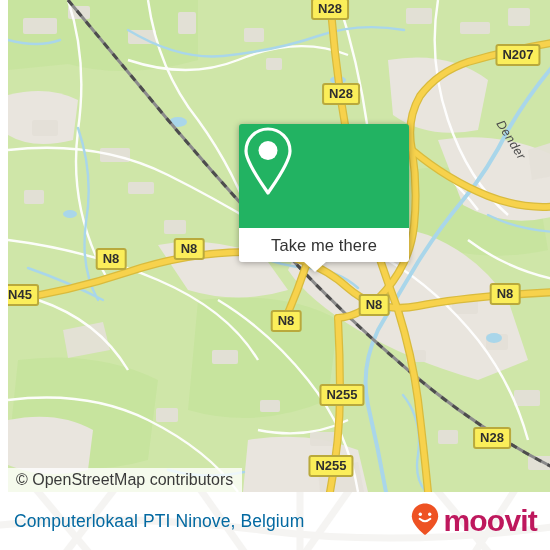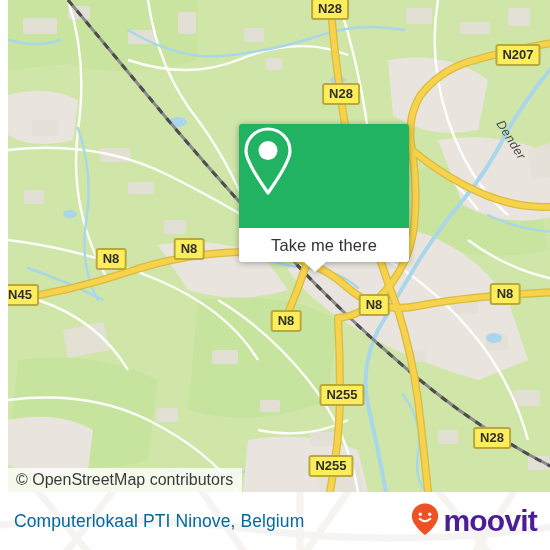--- a/index.html
+++ b/index.html
@@ -37,21 +37,21 @@
   
   #bottombar{position:absolute;left:0;top:492px;width:550px;height:58px;
       background:#fff;overflow:hidden;z-index:60;}
   #bottombar-watermark{position:absolute;left:0;top:0;width:550px;height:58px;
       opacity:.5;}
   #place-title{position:absolute;left:14px;top:0;height:58px;
       display:flex;align-items:center;color:#0369a1;
       font-size:17.5px;letter-spacing:.1px;}
   #brand{position:absolute;right:13px;top:0;height:58px;
       display:flex;align-items:center;gap:3px;}
-  #brand-word{color:#4c1d95;font-size:30px;font-weight:bold;letter-spacing:-.8px;
+  #brand-word{color:#be185d;font-size:30px;font-weight:bold;letter-spacing:-.8px;
       line-height:30px;}
 
   .rs{position:absolute;z-index:30;background:#fbee5a;border:2px solid #b9a93c;
       border-radius:3px;color:#2f2f2f;font-size:13px;font-weight:bold;
       line-height:15px;padding:1px 5px 2px 5px;white-space:nowrap;
       transform:translate(-50%,-50%);}
   #dender-label{position:absolute;z-index:30;color:#4a4a4a;font-size:12.5px;
       font-style:italic;transform:translate(-50%,-50%) rotate(58deg);
       white-space:nowrap;letter-spacing:.5px;}
 </style>

